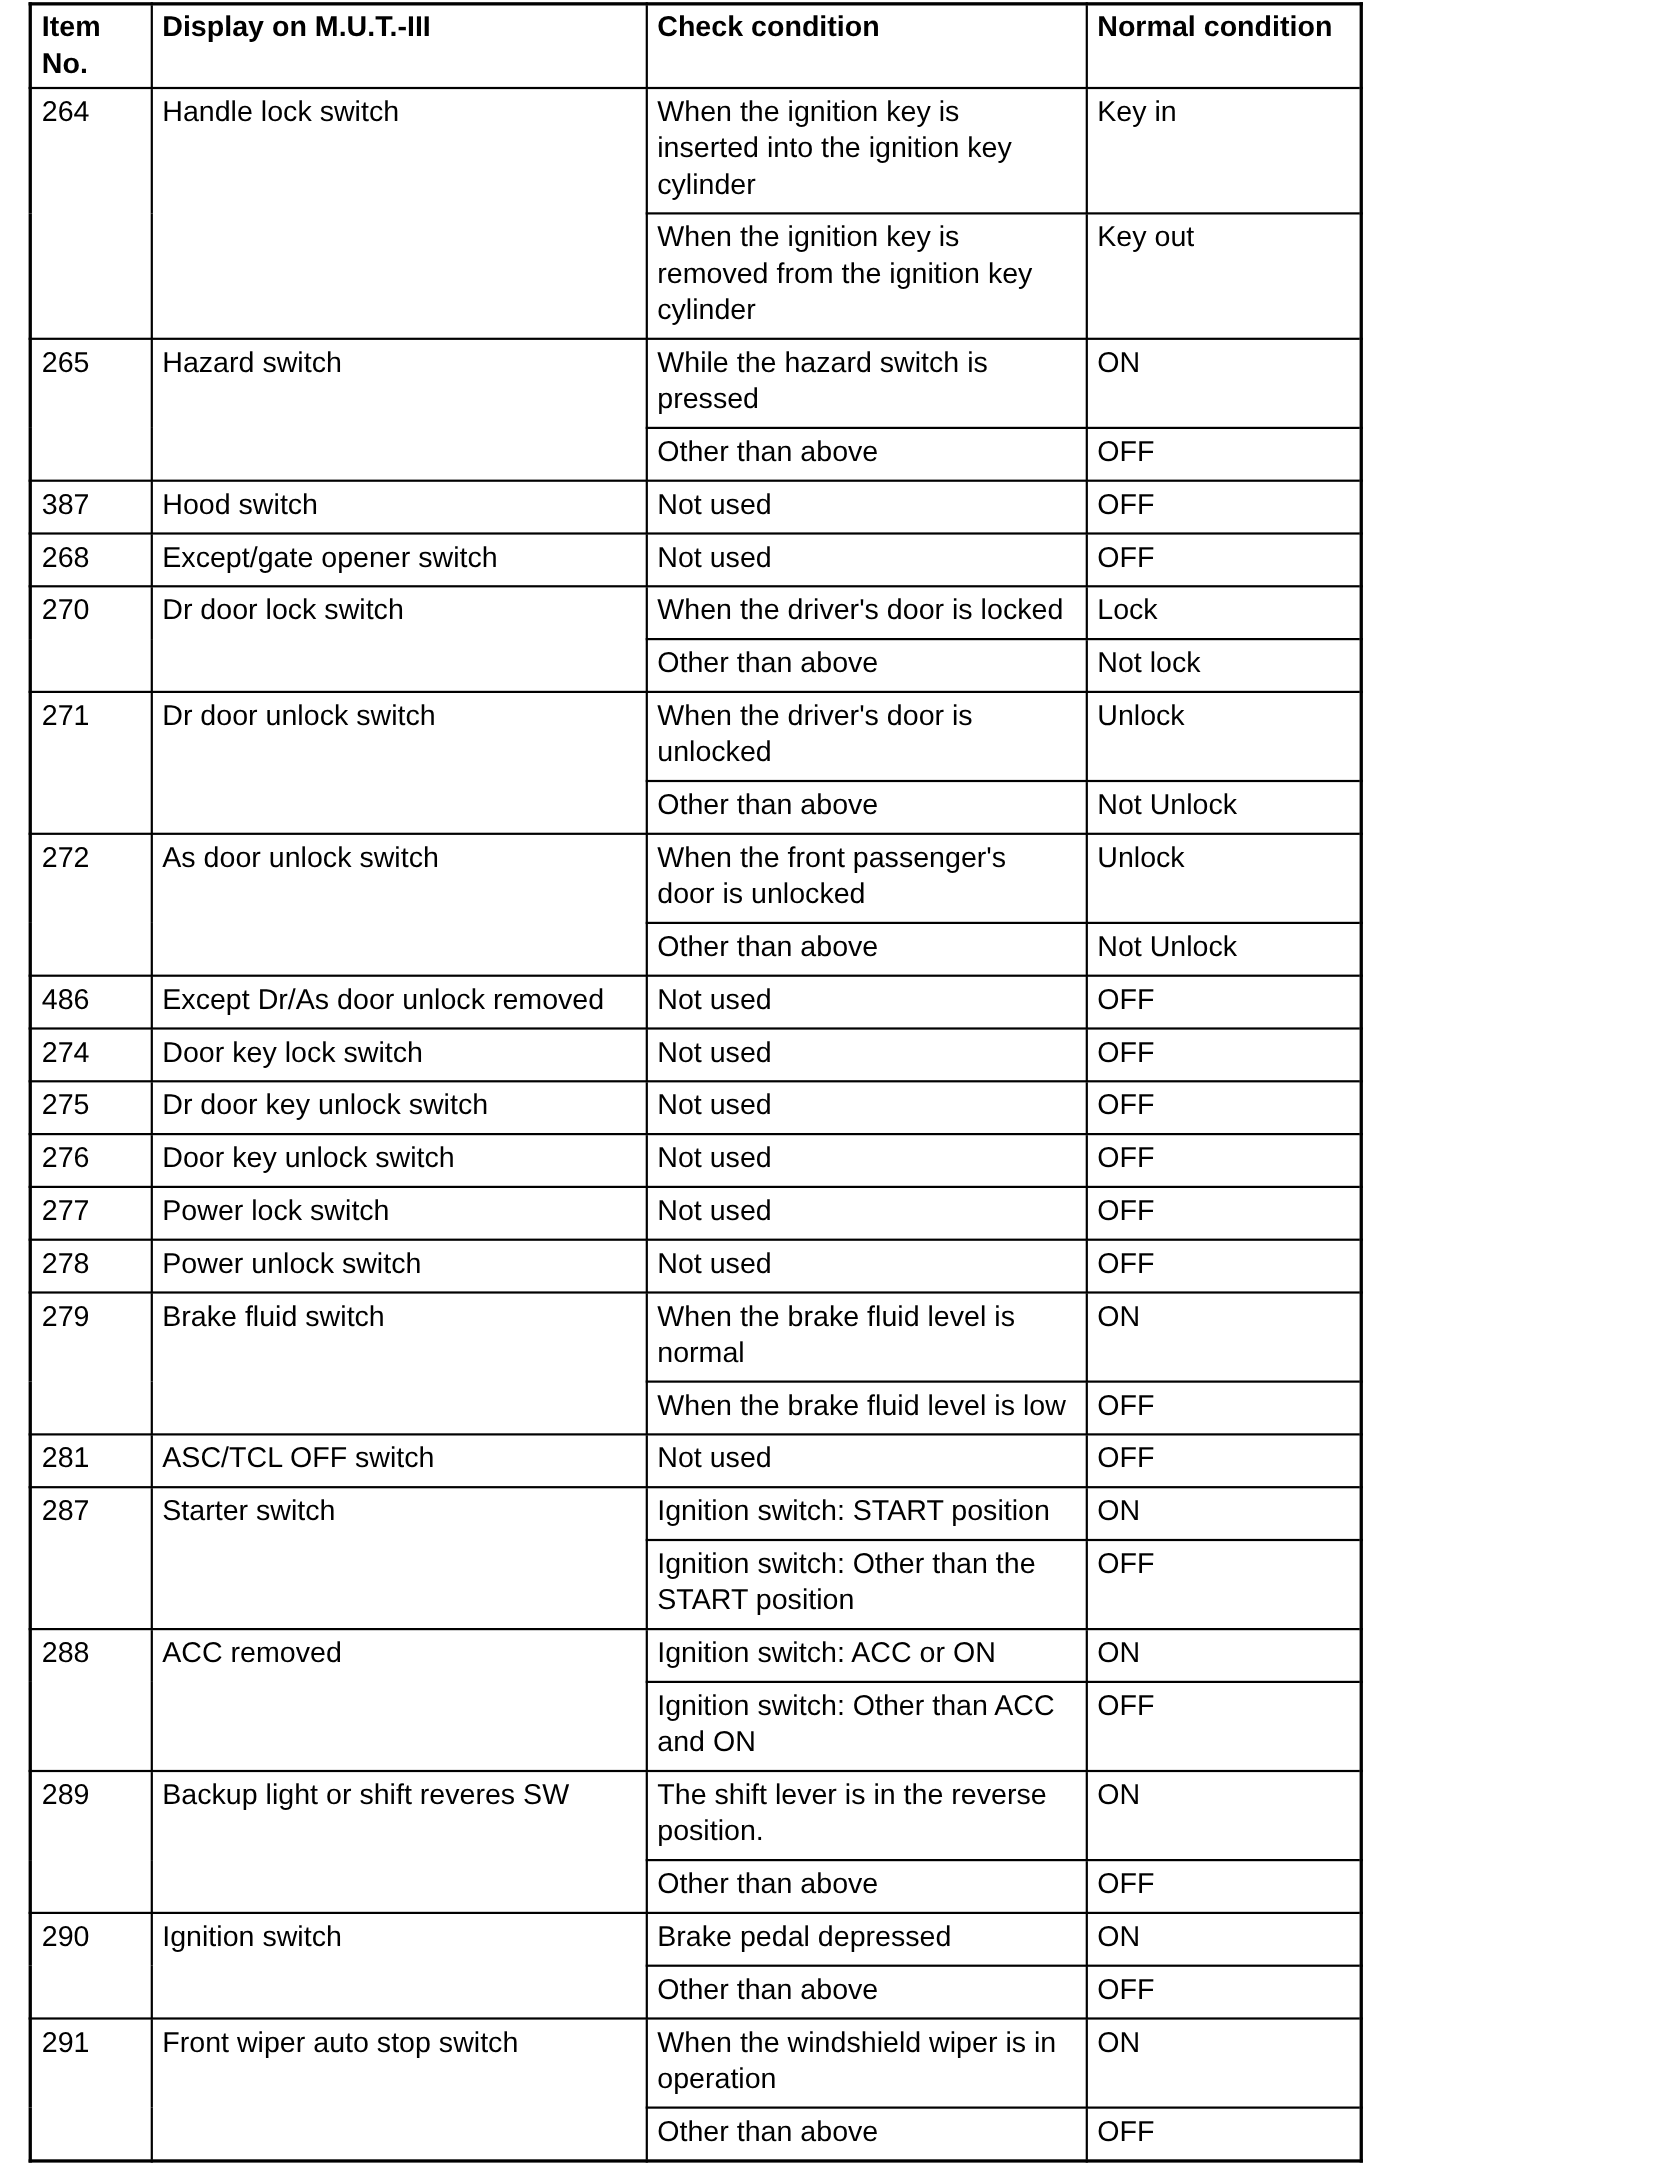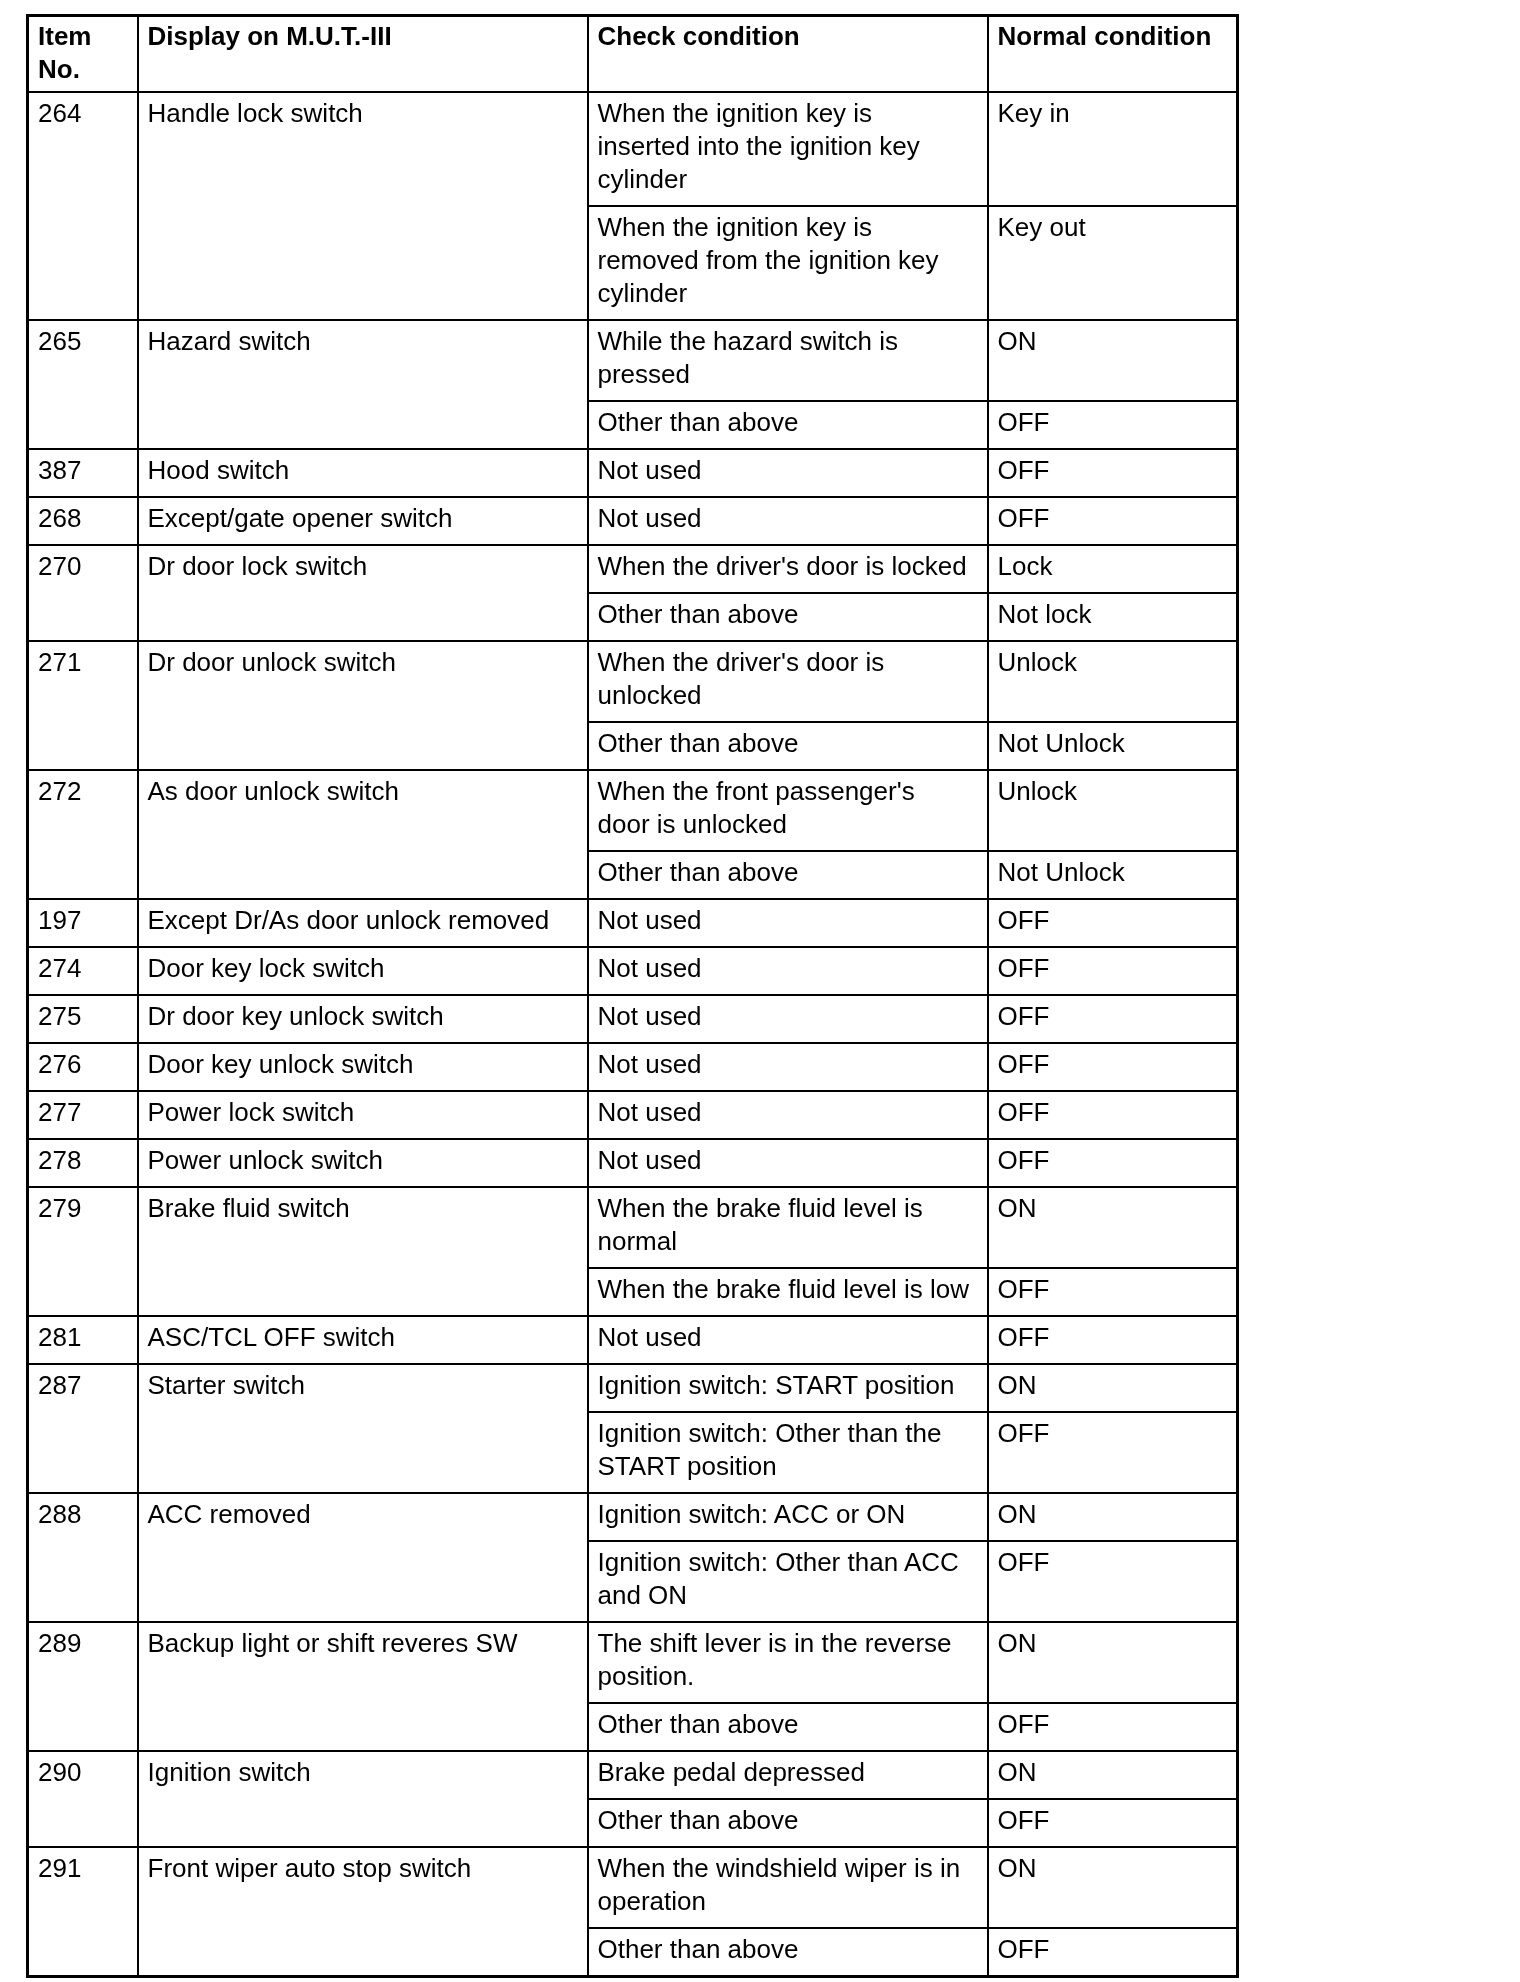--- a/index.html
+++ b/index.html
@@ -7,21 +7,21 @@
     padding: 0;
     background: #ffffff;
     font-family: "Liberation Sans", sans-serif;
     color: #000000;
   }
   .page {
     width: 1520px;
     min-height: 1982px;
     background: #ffffff;
     box-sizing: border-box;
-    padding: 14px 0 0 26px;
+    padding: 2px 0 0 26px;
   }
   table.data-table {
     border-collapse: collapse;
     table-layout: fixed;
     width: 1210px;
     border: 3px solid #000000;
   }
   table.data-table th,
   table.data-table td {
     border: 2px solid #000000;
@@ -125,21 +125,21 @@
           <td class="cell-display" rowspan="2">As door unlock switch</td>
           <td class="cell-check">When the front passenger's
 door is unlocked</td>
           <td class="cell-normal">Unlock</td>
         </tr>
         <tr>
           <td class="cell-check">Other than above</td>
           <td class="cell-normal">Not Unlock</td>
         </tr>
         <tr>
-          <td class="cell-item">197</td>
+          <td class="cell-item">486</td>
           <td class="cell-display">Except Dr/As door unlock removed</td>
           <td class="cell-check">Not used</td>
           <td class="cell-normal">OFF</td>
         </tr>
         <tr>
           <td class="cell-item">274</td>
           <td class="cell-display">Door key lock switch</td>
           <td class="cell-check">Not used</td>
           <td class="cell-normal">OFF</td>
         </tr>

